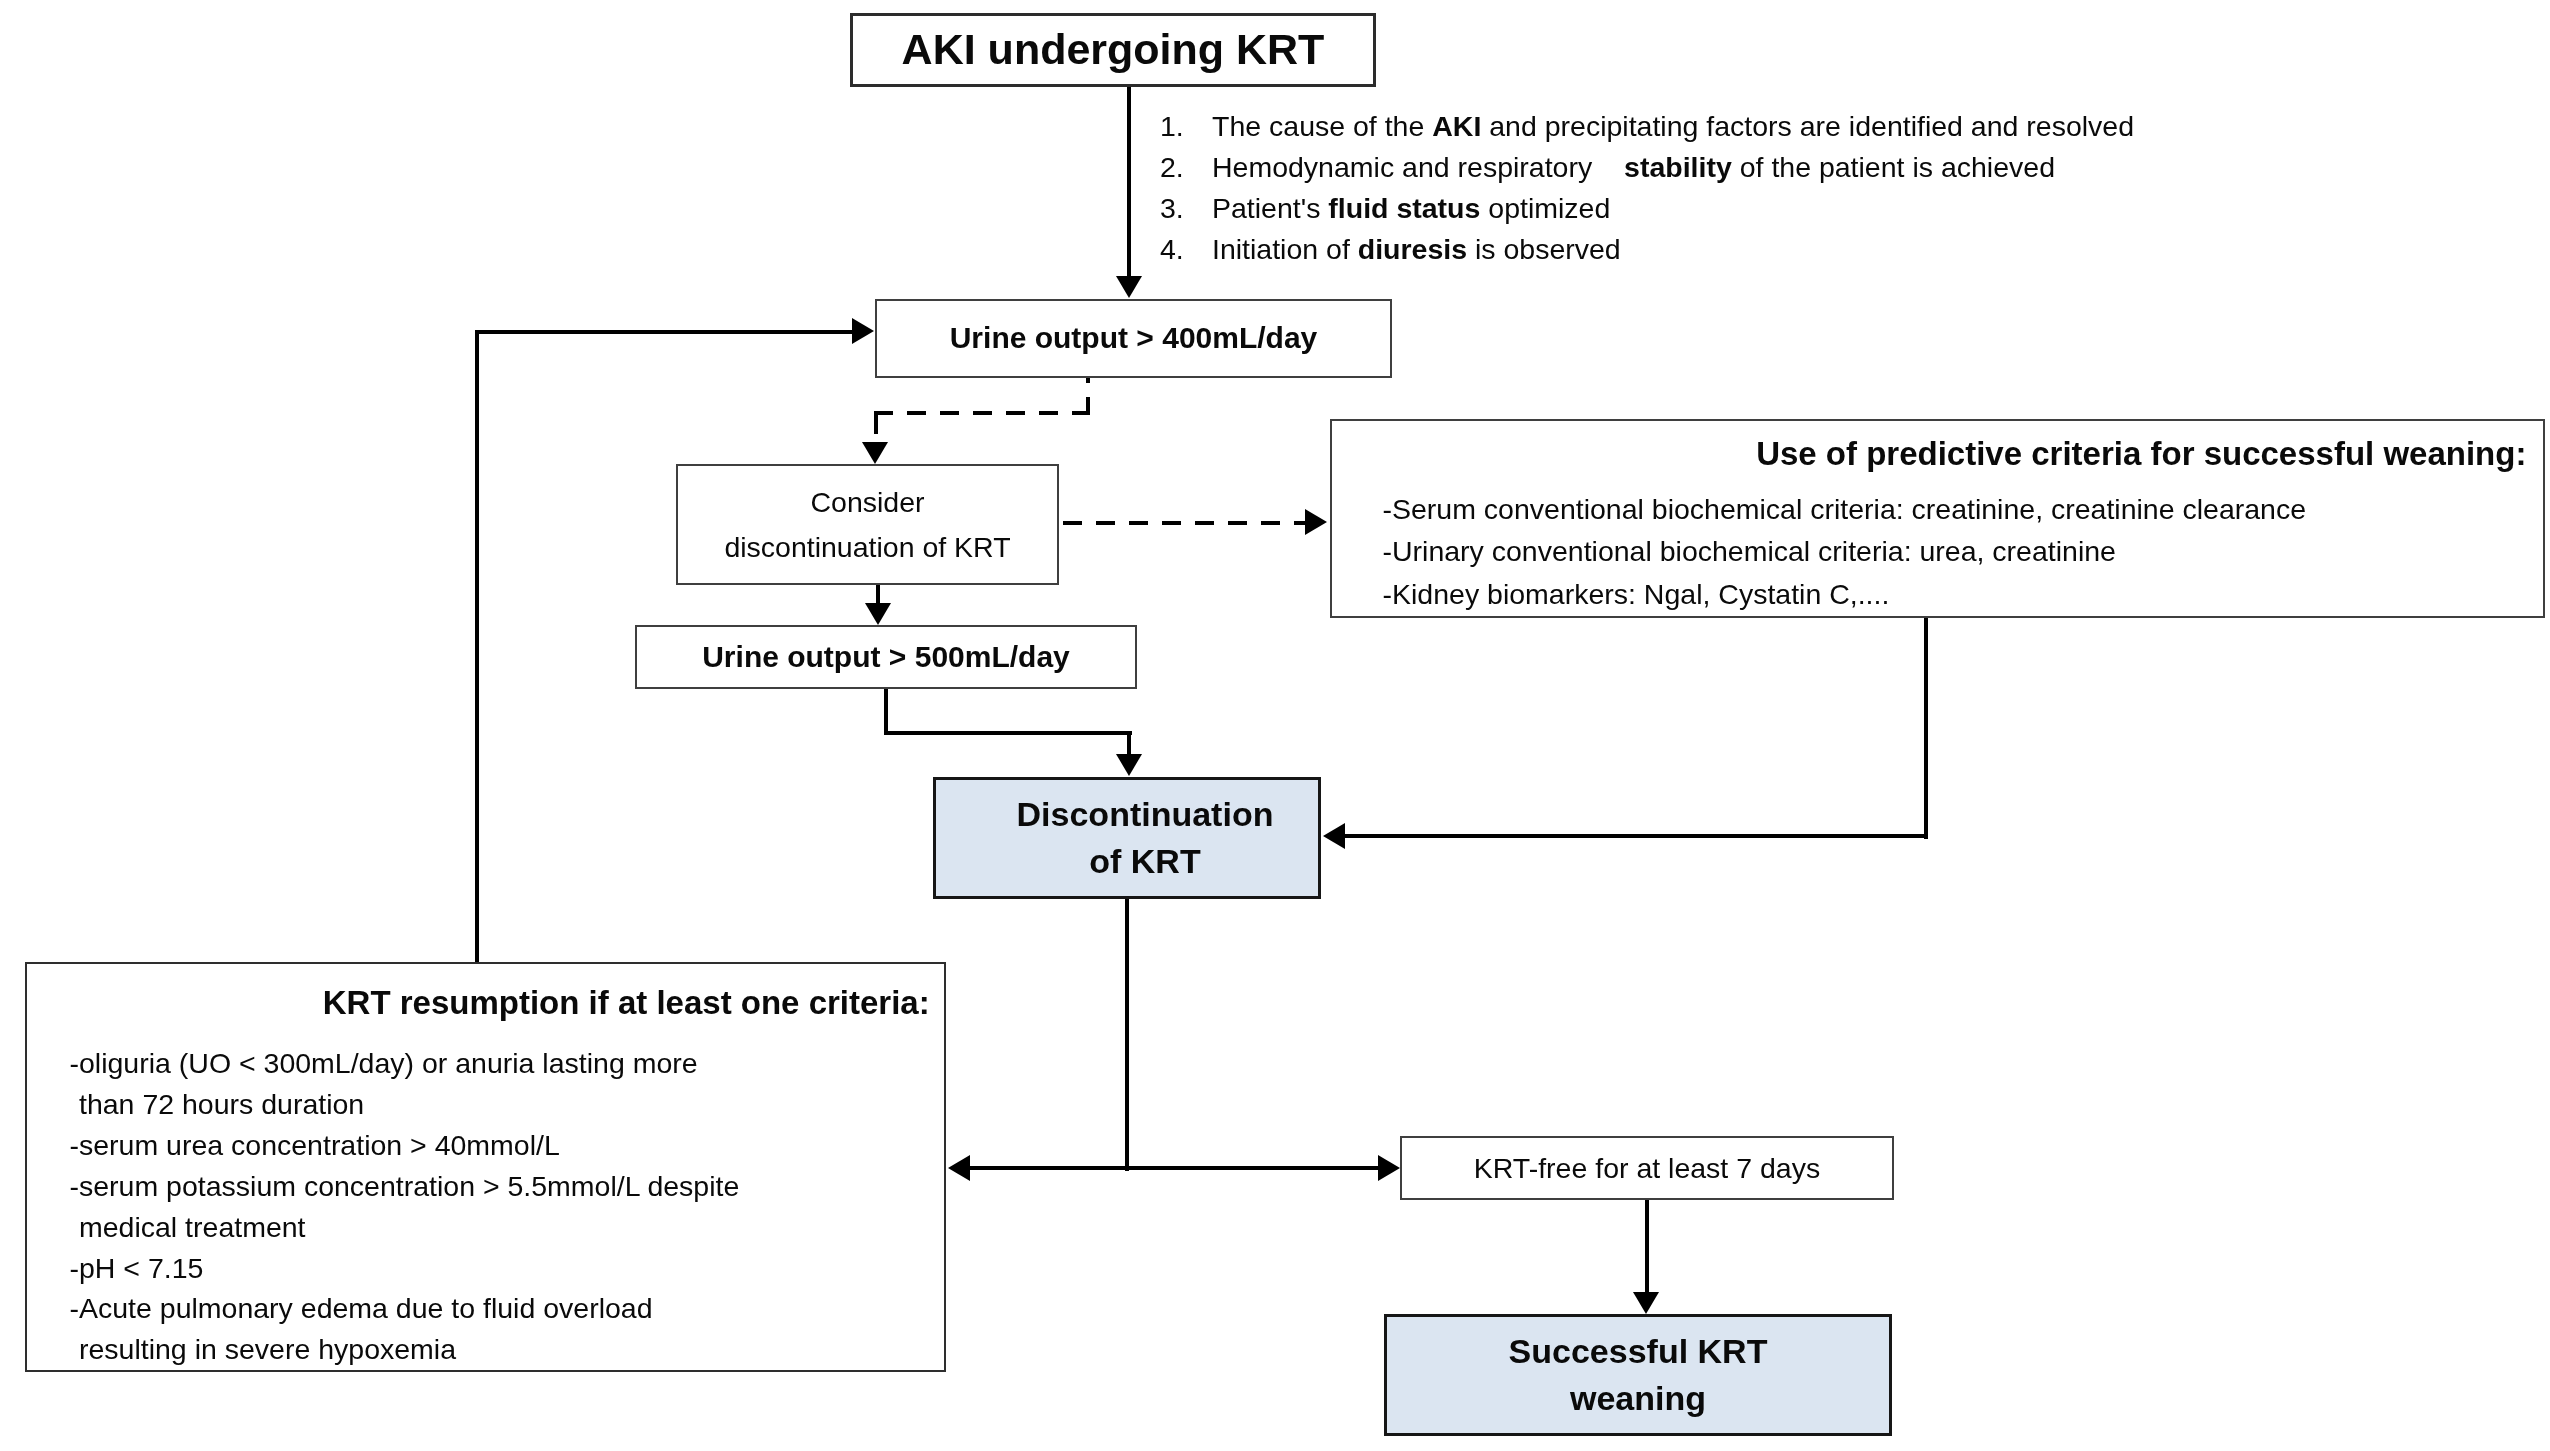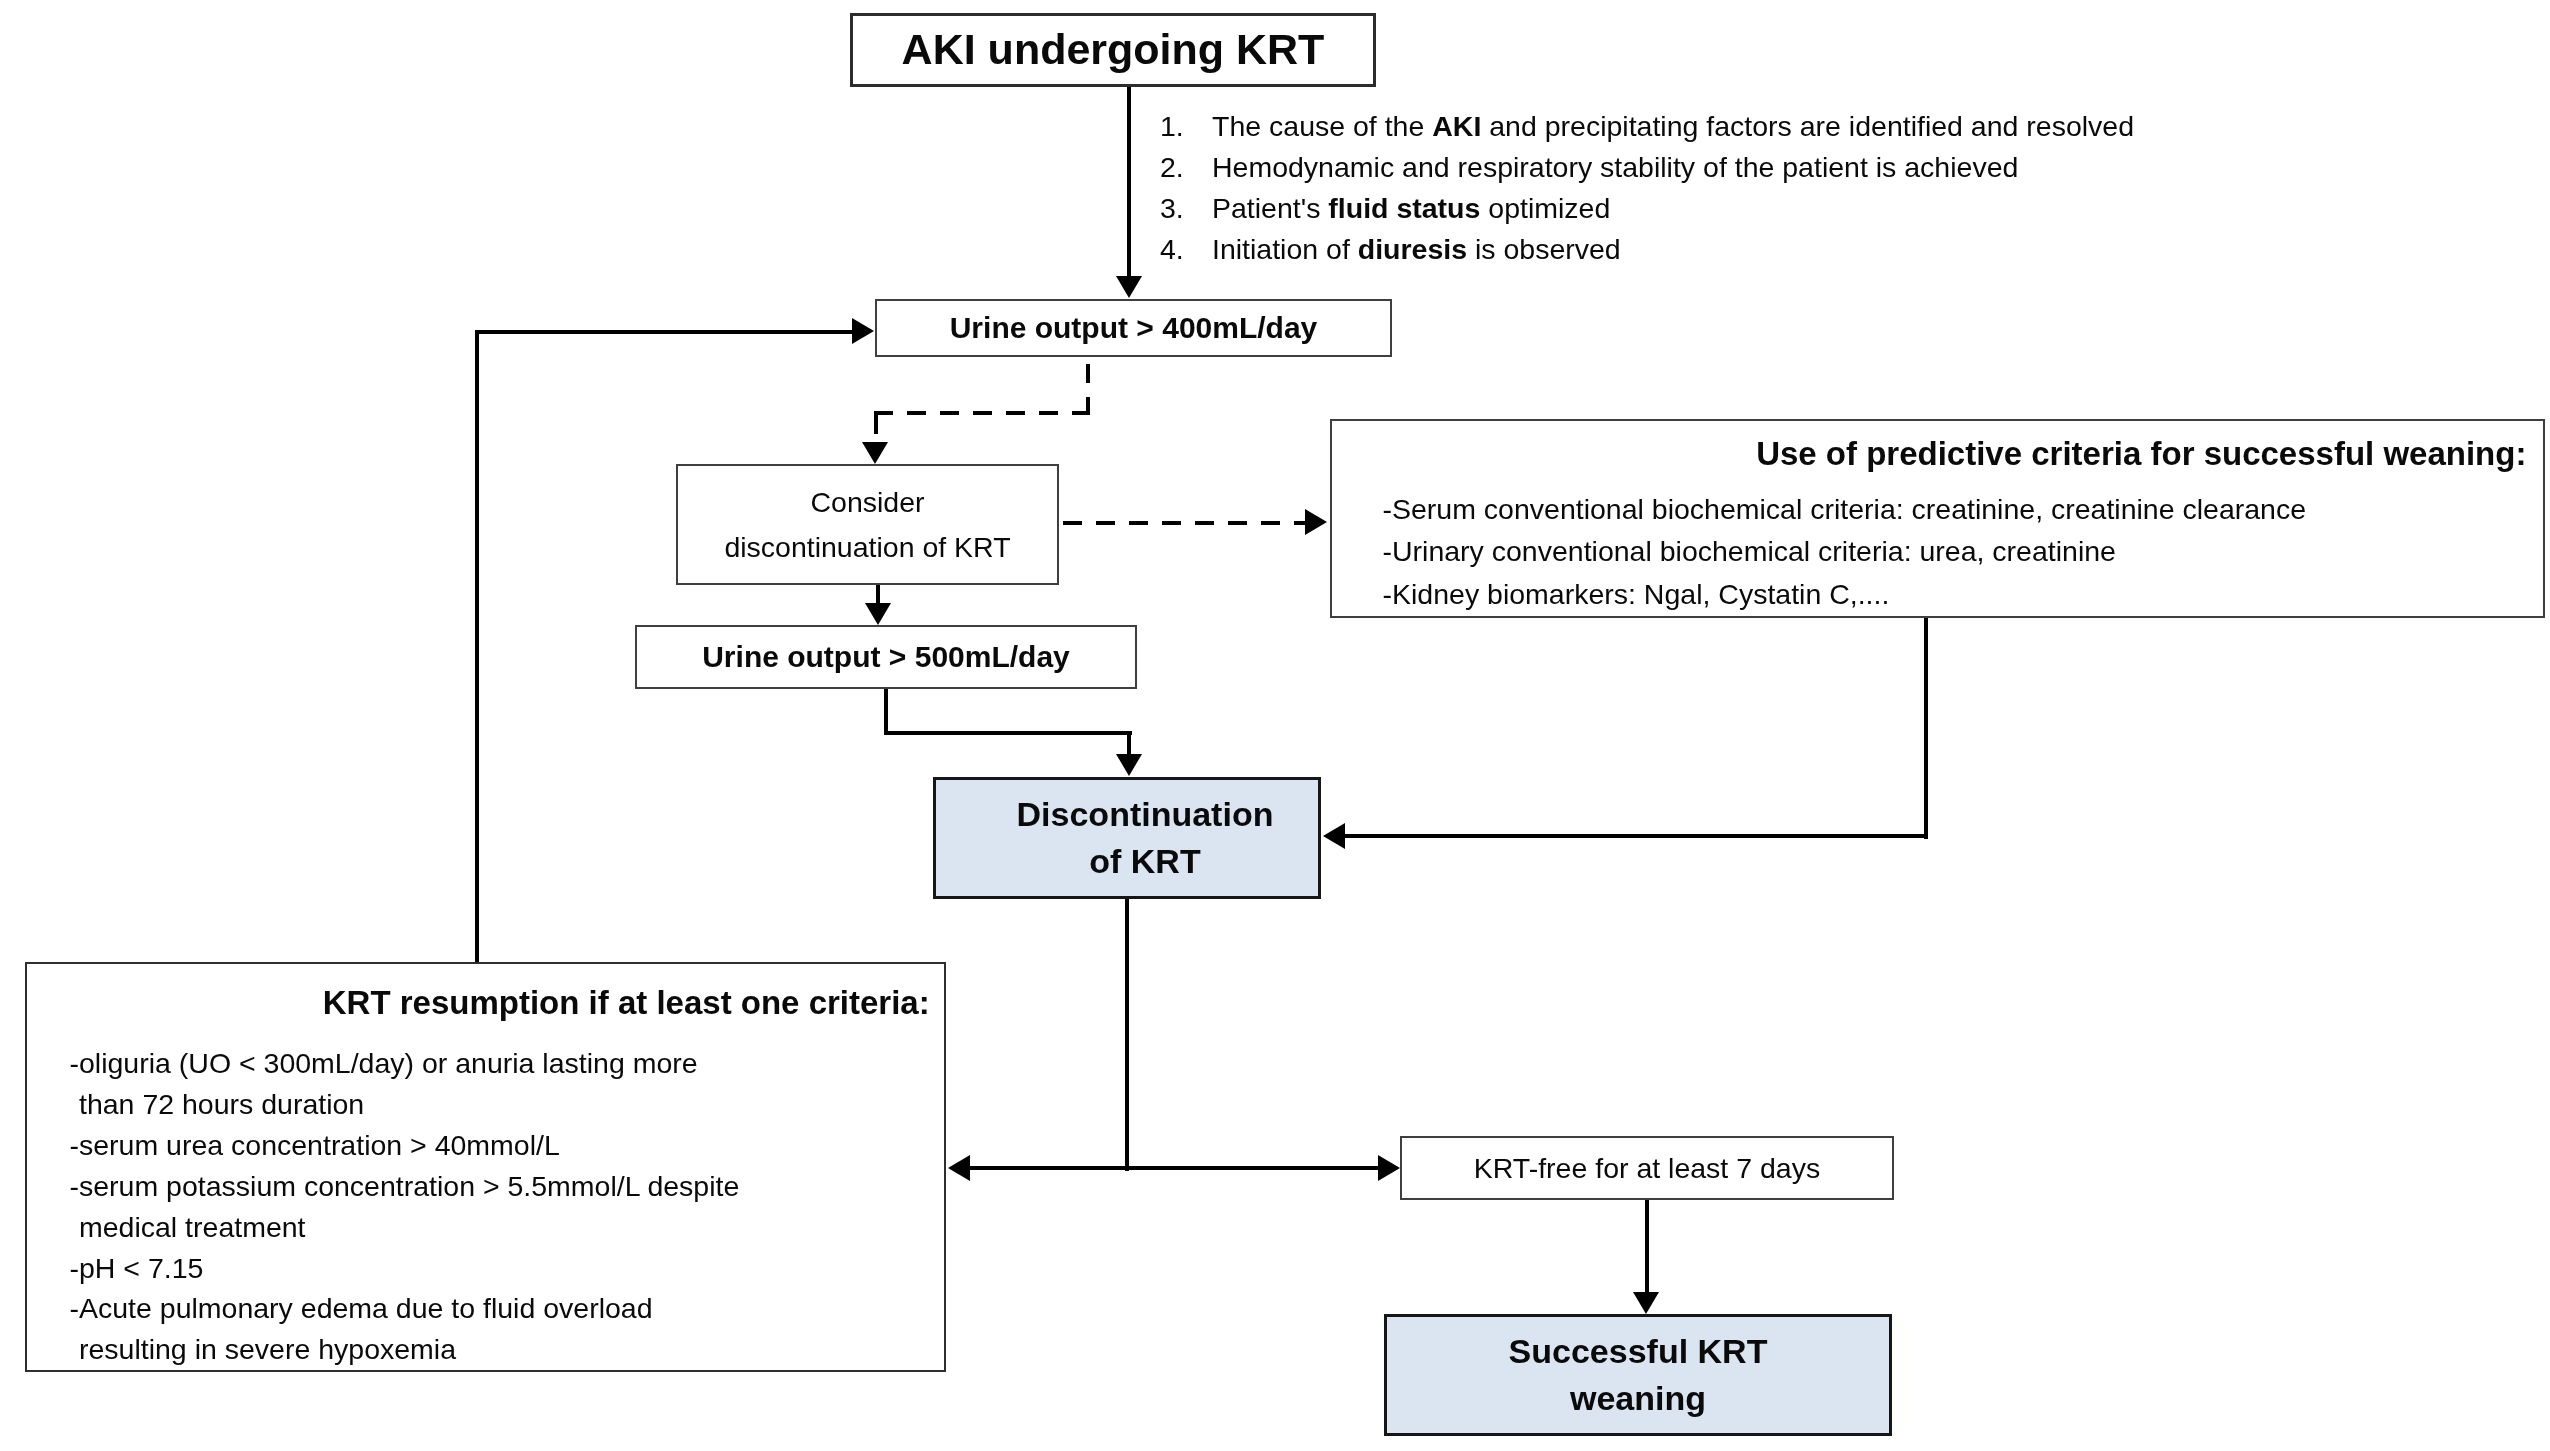--- a/index.html
+++ b/index.html
@@ -82,33 +82,33 @@
     <span>AKI undergoing KRT</span>
   </div>
 
   <div class="cond-list">
     <div class="cond-row">
       <span class="num">1.</span>
       <span><span>The cause of the </span><span style="font-weight: bold;">AKI</span><span> and precipitating factors are identified and resolved</span></span>
     </div>
     <div class="cond-row">
       <span class="num">2.</span>
-      <span><span>Hemodynamic and respiratory </span><span style="font-weight: normal;">stability</span><span> of the patient is achieved</span></span>
+      <span><span>Hemodynamic and respiratory </span><span style="font-weight: bold; margin-left: 24px;">stability</span><span> of the patient is achieved</span></span>
     </div>
     <div class="cond-row">
       <span class="num">3.</span>
       <span><span>Patient's </span><span style="font-weight: bold;">fluid status</span><span> optimized</span></span>
     </div>
     <div class="cond-row">
       <span class="num">4.</span>
       <span><span>Initiation of </span><span style="font-weight: bold;">diuresis</span><span> is observed</span></span>
     </div>
   </div>
 
-  <div class="box t-cond" style="left:875px;top:299px;width:517px;height:58px;">
+  <div class="box t-cond" style="left:875px;top:299px;width:517px;height:79px;">
     <span>Urine output &gt; 400mL/day</span>
   </div>
 
   <div class="box t-plain" style="left:676px;top:464px;width:383px;height:121px;line-height:1.55;align-items:center;">
     <div>Consider</div>
     <div>discontinuation of KRT</div>
   </div>
 
   <div class="box listbox pred-box" style="left:1330px;top:419px;width:1215px;height:199px;">
     <div class="hd">Use of predictive criteria for successful weaning:</div>

